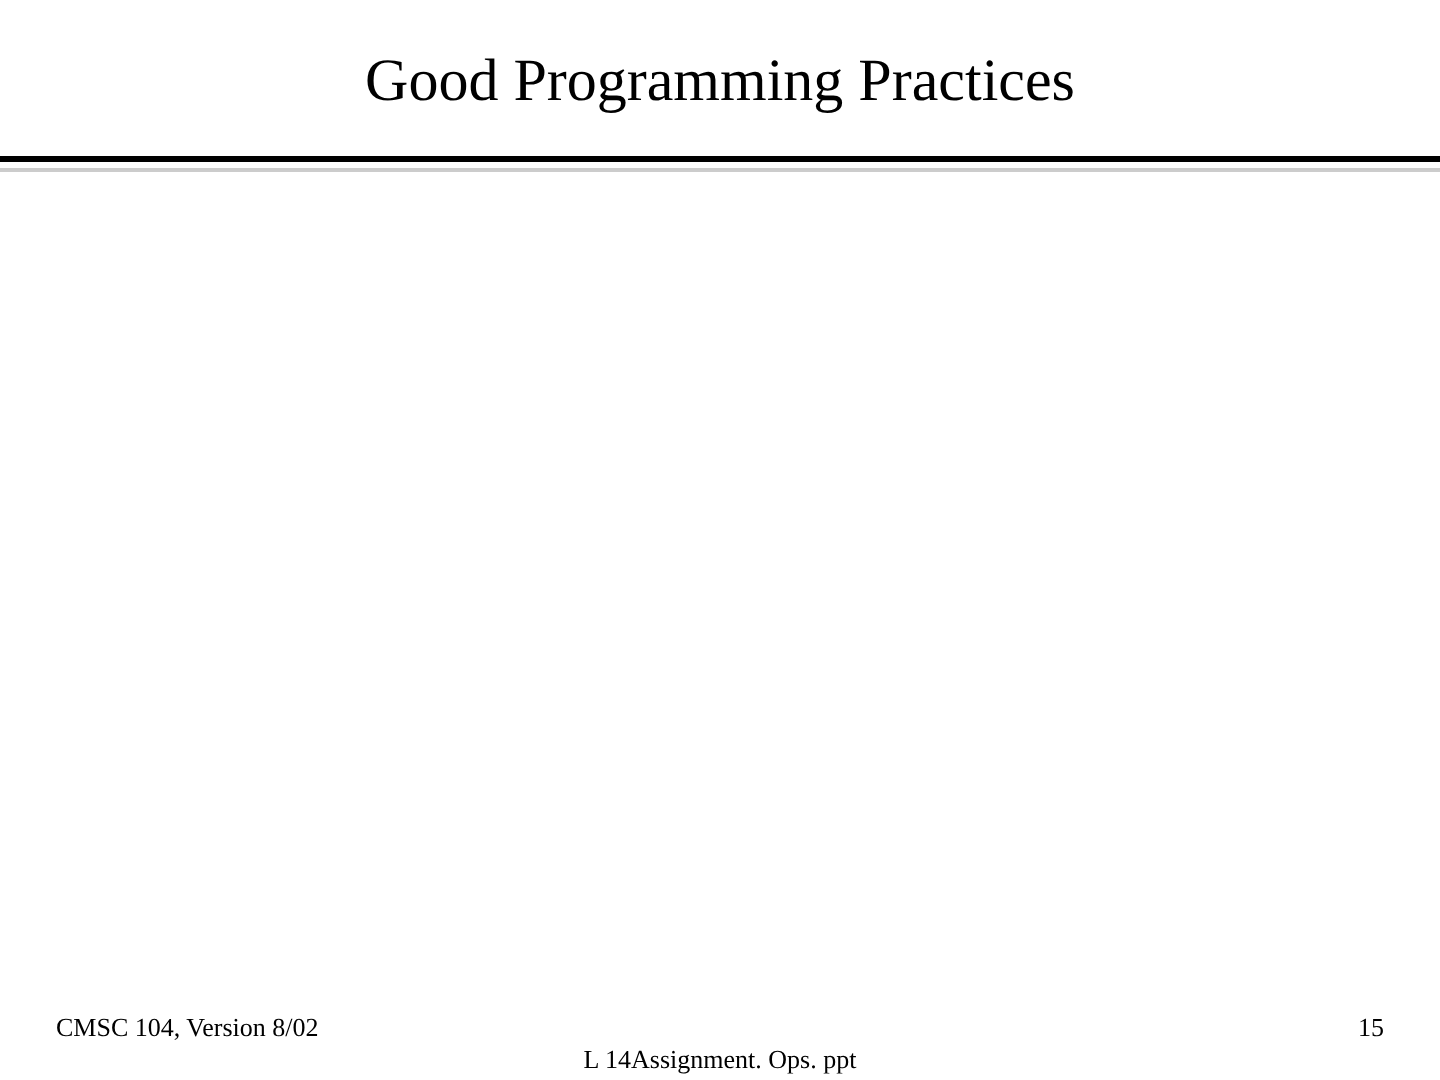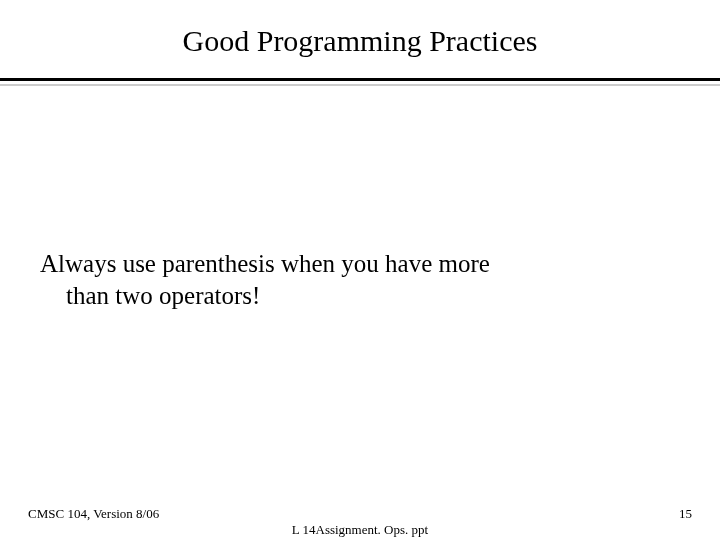--- a/index.html
+++ b/index.html
@@ -18,24 +18,20 @@
 </head>
 <body>
 
 <div class="slide">
 
   <div class="title">Good Programming Practices</div>
 
   <div class="rule-dark"></div>
   <div class="rule-light"></div>
 
-  <div class="body-text">
-    <span>Always use parenthesis when you have more</span>
-    <span class="indent">than two operators!</span>
-  </div>
 
   <div class="footer">
     <div class="footer-center">L 14Assignment. Ops. ppt</div>
-    <div class="footer-left">CMSC 104, Version 8/06</div>
+    <div class="footer-left">CMSC 104, Version 8/02</div>
     <div class="footer-right">15</div>
   </div>
 
 </div>
 
 </body></html>

